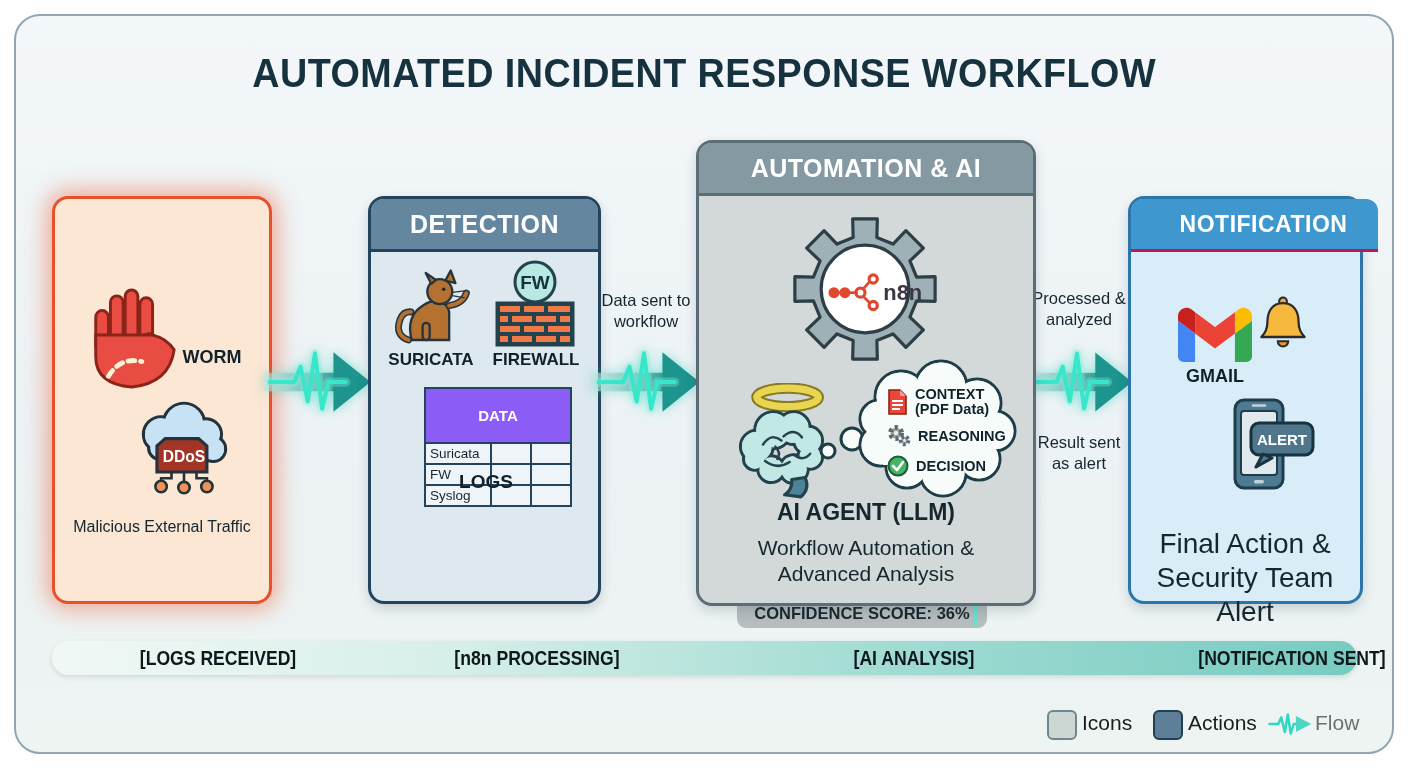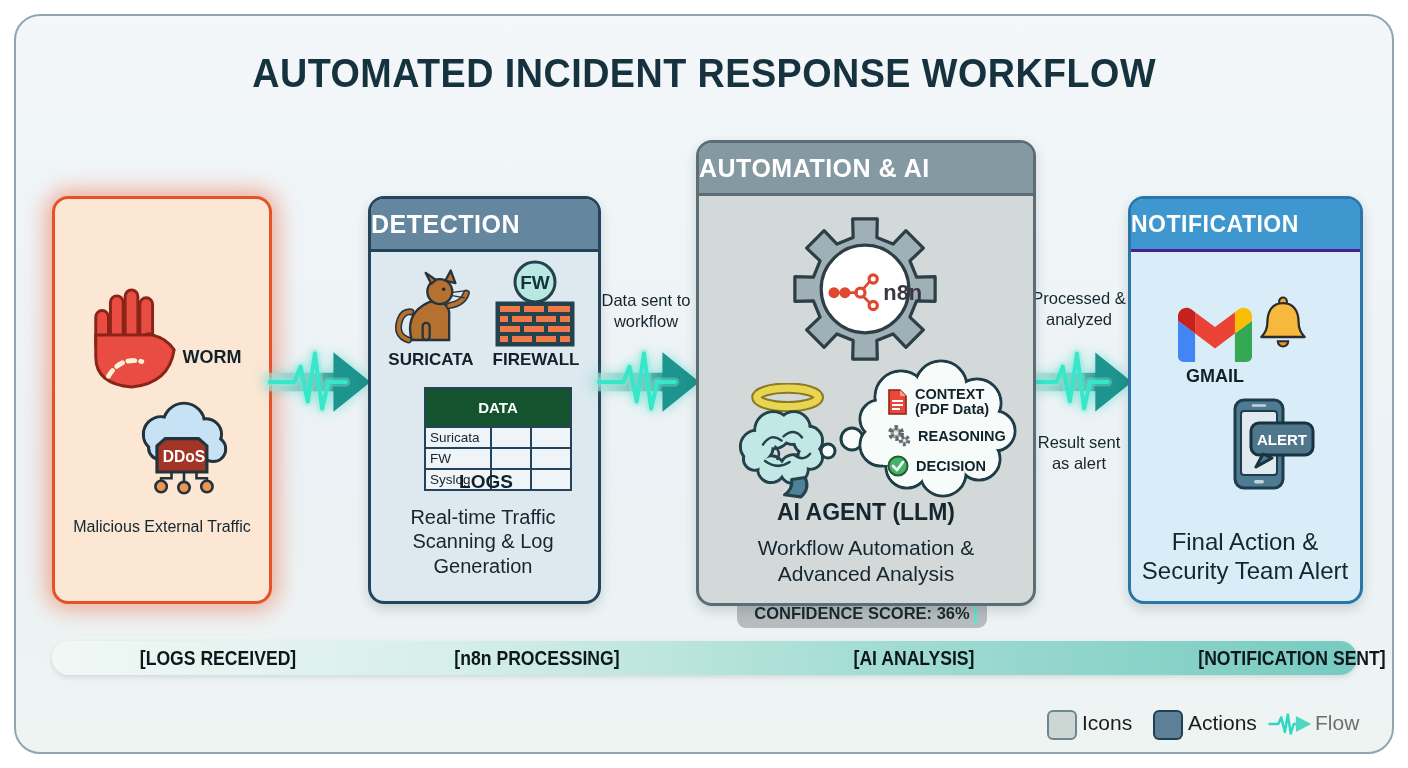--- a/index.html
+++ b/index.html
@@ -3,37 +3,37 @@
 <meta charset="utf-8">
 <style>
   html,body{margin:0;padding:0;background:#ffffff;font-family:"Liberation Sans",sans-serif;}
   #canvas{position:relative;width:1408px;height:768px;overflow:hidden;background:#ffffff;}
   .frame{position:absolute;left:14px;top:14px;width:1376px;height:736px;border:2px solid #90a7b0;
          border-radius:26px;background:linear-gradient(180deg,#f3f7f9 0%,#ecf2f5 60%,#eef4f2 100%);}
   .title{position:absolute;left:0;top:50px;width:100%;text-align:center;color:#16323e;}
   .title span{display:inline-block;font-size:41px;font-weight:bold;letter-spacing:.5px;transform:scaleX(.92);}
   .stage{position:absolute;border-radius:16px;box-shadow:0 5px 12px rgba(25,55,70,.18);}
   .stage .hdr{position:absolute;left:0;top:0;width:100%;height:50px;border-radius:12px 12px 0 0;
-              color:#fff;font-weight:bold;line-height:50px;font-size:25px;letter-spacing:.5px;}
+              color:#fff;font-weight:bold;text-align:center;line-height:50px;font-size:25px;letter-spacing:.5px;}
   .cap{position:absolute;text-align:center;color:#14262e;font-size:21px;line-height:1.22;}
   .iconlbl{position:absolute;text-align:center;color:#10212a;font-weight:bold;font-size:17px;}
   #attack{left:52px;top:196px;width:214px;height:402px;background:#fce6d4;border:3px solid #e8502a;
           box-shadow:0 0 22px 5px rgba(238,92,50,.50);}
   #attack .hdr{background:radial-gradient(ellipse at 50% 120%, #a9482a 0%, #c85a32 55%, #dd6c3c 100%);border-bottom:3px solid #e8502a;}
   #detection{left:368px;top:196px;width:227px;height:402px;background:#dde8ef;border:3px solid #24435c;}
   #detection .hdr{background:#64869f;border-bottom:3px solid #24435c;}
   #automation{left:696px;top:140px;width:334px;height:460px;background:#d3d8d9;border:3px solid #5c6d75;z-index:2;}
   #automation .hdr{background:#8599a2;border-bottom:3px solid #5c6d75;}
   #notification{left:1128px;top:196px;width:229px;height:402px;background:#d9edf8;border:3px solid #2a76a8;}
-  #notification .hdr{background:#3e97ce;border-bottom:3px solid #4c1d95;}
+  #notification .hdr{background:#3e97ce;border-bottom:3px solid #be185d;padding-left:18px;}
   .abs{position:absolute;}
   .arrowlbl{position:absolute;text-align:center;color:#15262e;font-size:16.5px;line-height:1.25;font-weight:500;}
   .flowarrow{filter:drop-shadow(0 0 6px rgba(46,210,185,.55));}
   .logtable{border-collapse:collapse;background:#eef4f7;}
-  .logtable th{background:#14532d;color:#fff;font-size:15px;font-weight:bold;padding:10px 4px;border:2px solid #24435c;}
+  .logtable th{background:#8b5cf6;color:#fff;font-size:15px;font-weight:bold;padding:18px 4px;border:2px solid #24435c;}
   .logtable td{border:2px solid #24435c;font-size:13.5px;color:#16242c;padding:1px 4px;height:17px;}
   .logtable td.lbl{width:56px;}
   .logtable td.cell{width:30px;}
   .thought-items{position:absolute;display:flex;flex-direction:column;gap:7px;}
   .t-row{display:flex;align-items:center;gap:7px;}
   .t-lab{font-weight:bold;color:#10222a;font-size:14.5px;line-height:1.05;}
   .conf{position:absolute;left:737px;top:598px;width:250px;height:30px;background:#b7bdbe;border-radius:9px;
         z-index:1;display:flex;align-items:center;justify-content:center;font-weight:bold;font-size:16.5px;color:#1a262c;}
   .conf .tick{position:absolute;right:10px;top:3px;width:3px;height:24px;background:#66e2cc;}
   .statusbar{position:absolute;left:52px;top:641px;width:1305px;height:34px;border-radius:17px;
@@ -175,21 +175,20 @@
             <td class="cell"></td>
           </tr>
         <tr>
             <td class="lbl">Syslog</td>
             <td class="cell"></td>
             <td class="cell"></td>
           </tr>
       </tbody>
     </table>
     <div class="iconlbl" style="left:60px;top:272px;width:110px;font-size:19px">LOGS</div>
-    <div class="cap" style="left:12px;top:306px;width:200px;font-size:20px">Real-time Traffic Scanning &amp; Log Generation</div>
   </div>
 
   <div class="arrowlbl" style="left:596px;top:290px;width:100px">Data sent to workflow</div>
   <svg class="abs flowarrow" style="left:592px;top:345px" width="108" height="74" viewBox="0 0 104 72">
     <rect x="0" y="27" width="76" height="18" fill="url(#flowGrad)"></rect>
     <polygon points="68,7 104,36 68,65" fill="#1d948d"></polygon>
     <g fill="none" stroke-linecap="round" stroke-linejoin="round">
       <polyline points="6,36 30,36 36,21 43,55 50,8 57,62 63,36 80,36" stroke="#8df2df" stroke-width="9" opacity=".35"></polyline>
       <polyline points="6,36 30,36 36,21 43,55 50,8 57,62 63,36 80,36" stroke="#38e6c9" stroke-width="4"></polyline>
     </g>
@@ -343,21 +342,21 @@
       <rect x="6" y="3" width="48" height="88" rx="9" fill="#4f7b92" stroke="#1d3c4c" stroke-width="3"></rect>
       <rect x="12" y="14" width="36" height="64" rx="3" fill="#dfe9ee" stroke="#1d3c4c" stroke-width="2"></rect>
       <line x1="24" y1="8.5" x2="36" y2="8.5" stroke="#c3d2d9" stroke-width="2.5" stroke-linecap="round"></line>
       <rect x="25" y="83" width="10" height="3.5" rx="1.75" fill="#c3d2d9"></rect>
       <g>
         <rect x="22" y="26" width="62" height="32" rx="8" fill="#50768c" stroke="#16333f" stroke-width="3"></rect>
         <path d="M34,57 l-7,13 16,-9 z" fill="#50768c" stroke="#16333f" stroke-width="3" stroke-linejoin="round"></path>
         <text x="53" y="48" text-anchor="middle" font-size="15" font-weight="bold" fill="#ffffff" font-family="Liberation Sans,sans-serif">ALERT</text>
       </g>
     </svg>
-    <div class="cap" style="left:6px;top:328px;width:216px;font-size:24px">Final Action &amp; Security Team Alert</div>
+    <div class="cap" style="left:6px;top:328px;width:216px;font-size:28px">Final Action &amp; Security Team Alert</div>
   </div>
 
   <div class="statusbar">
     <span style="left:166px">[LOGS RECEIVED]</span>
     <span style="left:485px">[n8n PROCESSING]</span>
     <span style="left:862px">[AI ANALYSIS]</span>
     <span style="left:1240px">[NOTIFICATION SENT]</span>
   </div>
 
   <div>

